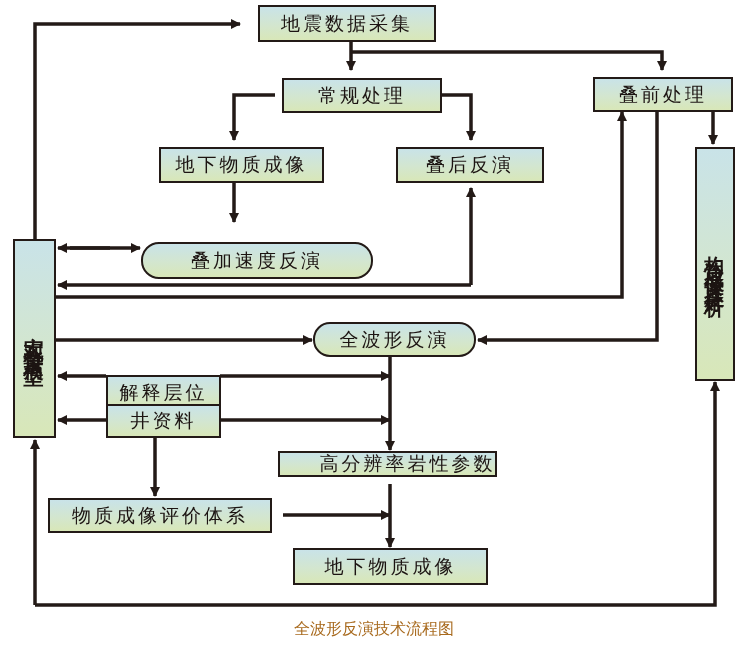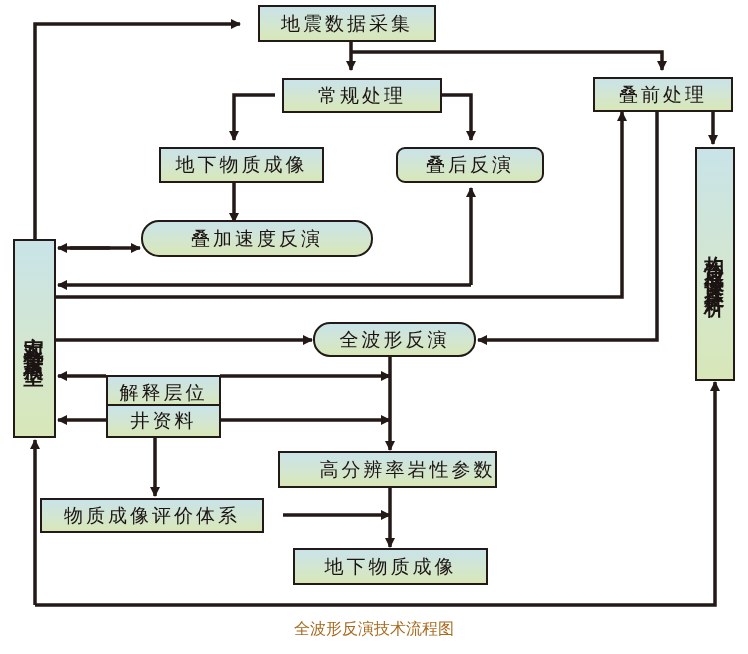--- a/index.html
+++ b/index.html
@@ -79,24 +79,24 @@
 
     <path d="M35,605 L715,605 L715,382" marker-end="url(#ah)"></path>
     <path d="M35,605 L35,440" marker-end="url(#ah)"></path>
   </g>
 </svg>
 
 <div class="box" style="left:258px;top:5px;width:178px;height:37px;">地震数据采集</div>
 <div class="box" style="left:274px;top:78px;width:160px;height:35px;margin-left:8px;">常规处理</div>
 <div class="box" style="left:593px;top:77px;width:140px;height:35px;">叠前处理</div>
 <div class="box" style="left:159px;top:147px;width:165px;height:36px;">地下物质成像</div>
-<div class="box" style="left:396px;top:147px;width:148px;height:36px;border-radius:9px;">叠后反演</div>
-<div class="box" style="left:141px;top:220px;width:232px;height:37px;border-radius:18px;">叠加速度反演</div>
+<div class="box" style="left:396px;top:147px;width:148px;height:36px;">叠后反演</div>
+<div class="box" style="left:141px;top:242px;width:232px;height:37px;border-radius:18px;">叠加速度反演</div>
 <div class="box vertical" style="left:695px;top:147px;width:40px;height:234px;">构造成像速度分析</div>
 <div class="box vertical" style="left:13px;top:239px;width:43px;height:199px;">宏观背景模型</div>
 <div class="box" style="left:313px;top:322px;width:163px;height:35px;border-radius:17px;">全波形反演</div>
 <div class="box" style="left:106px;top:359px;width:115px;height:35px;margin-top:16px;">解释层位</div>
 <div class="box" style="left:106px;top:404px;width:115px;height:34px;">井资料</div>
-<div class="box" style="left:278px;top:451px;width:219px;height:37px;padding-left:40px;">高分辨率岩性参数</div>
-<div class="box" style="left:40px;top:498px;width:224px;height:35px;">物质成像评价体系</div>
+<div class="box" style="left:278px;top:451px;width:219px;height:26px;padding-left:40px;">高分辨率岩性参数</div>
+<div class="box" style="left:48px;top:498px;width:224px;height:35px;">物质成像评价体系</div>
 <div class="box" style="left:293px;top:548px;width:195px;height:37px;">地下物质成像</div>
 
 <div class="caption">全波形反演技术流程图</div>
 
 </body></html>

